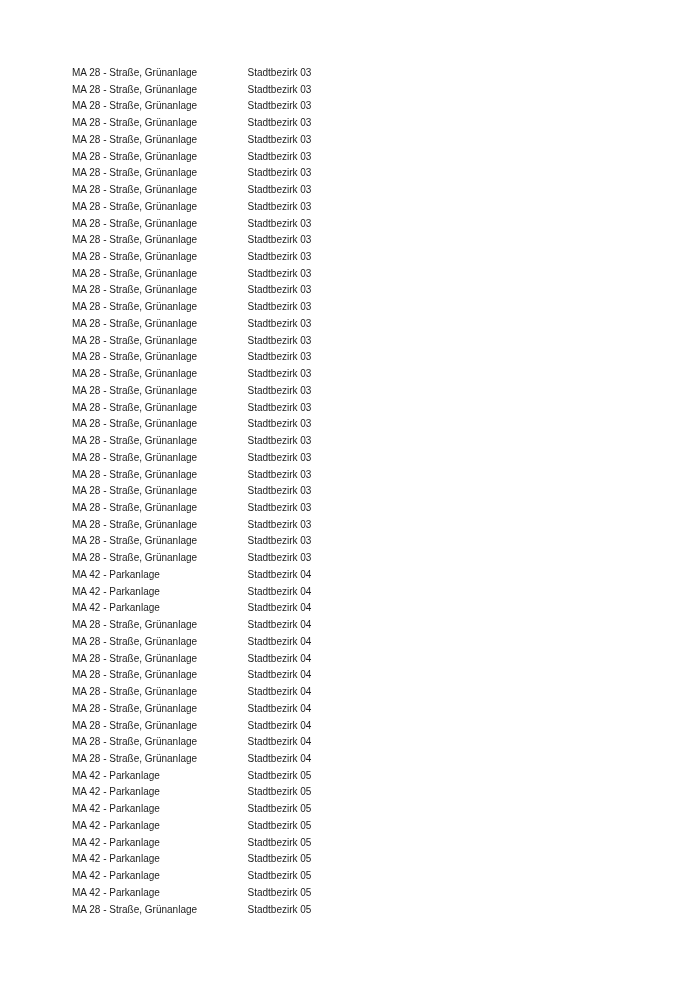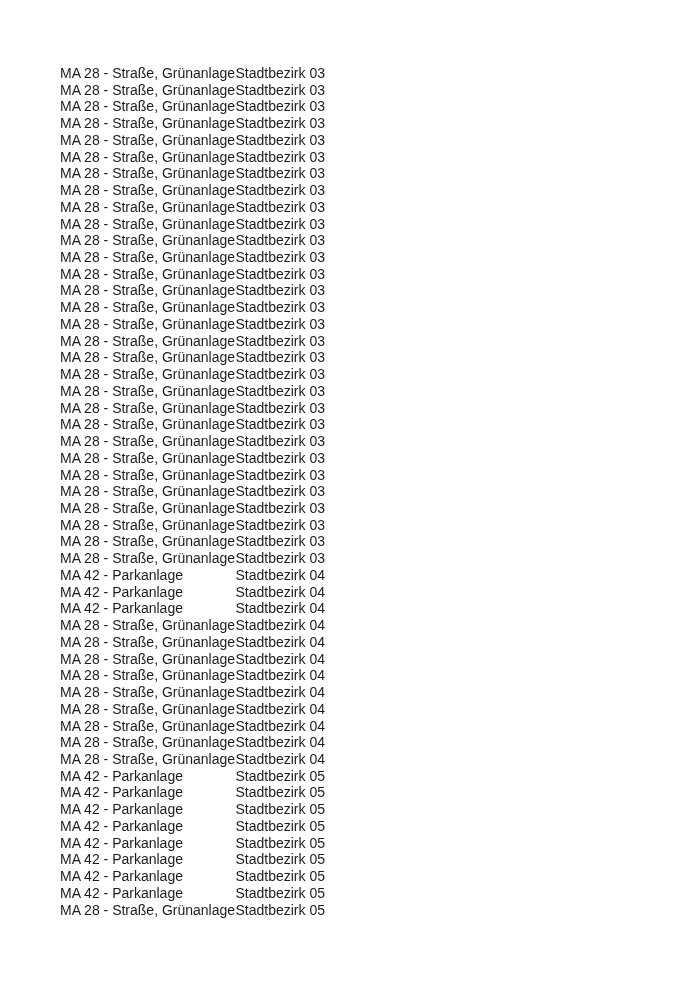--- a/index.html
+++ b/index.html
@@ -16,22 +16,23 @@
   }
   .table {
     position: absolute;
     top: 64.9px;
     left: 60px;
   }
   .row {
     display: flex;
     height: 16.74px;
     line-height: 16.74px;
-    font-size: 14px;
+    font-size: 10px;
     white-space: pre;
+    margin-left: 12px;
   }
   .cell-org {
     width: 175.5px;
     flex: 0 0 175.5px;
   }
   .cell-district {
     flex: 0 0 auto;
   }
 </style>
 </head>

